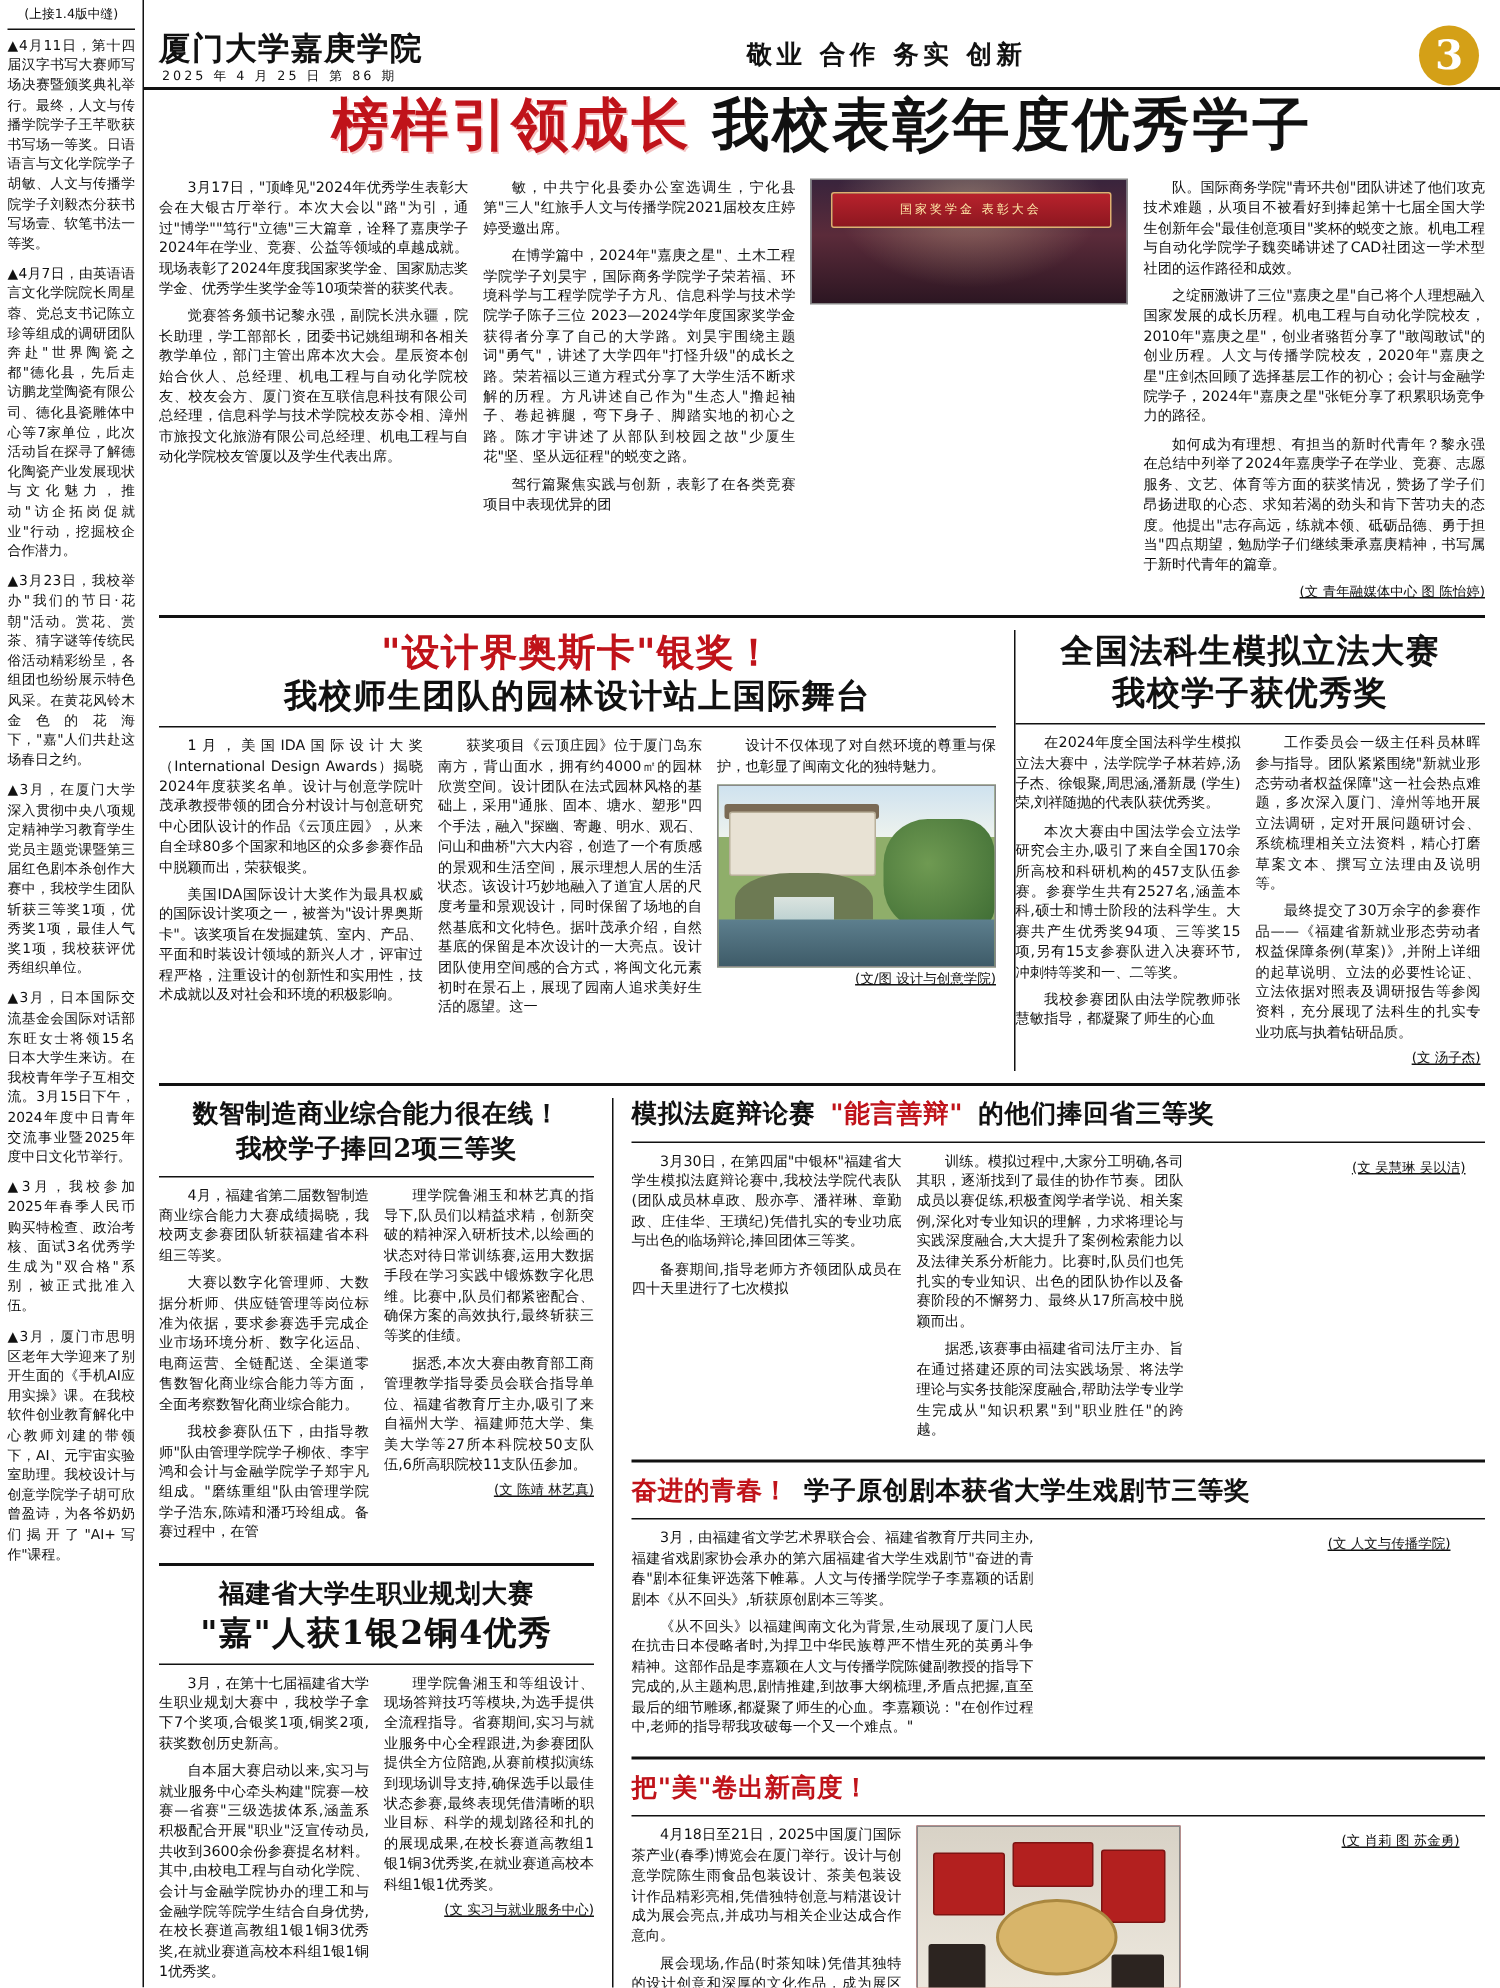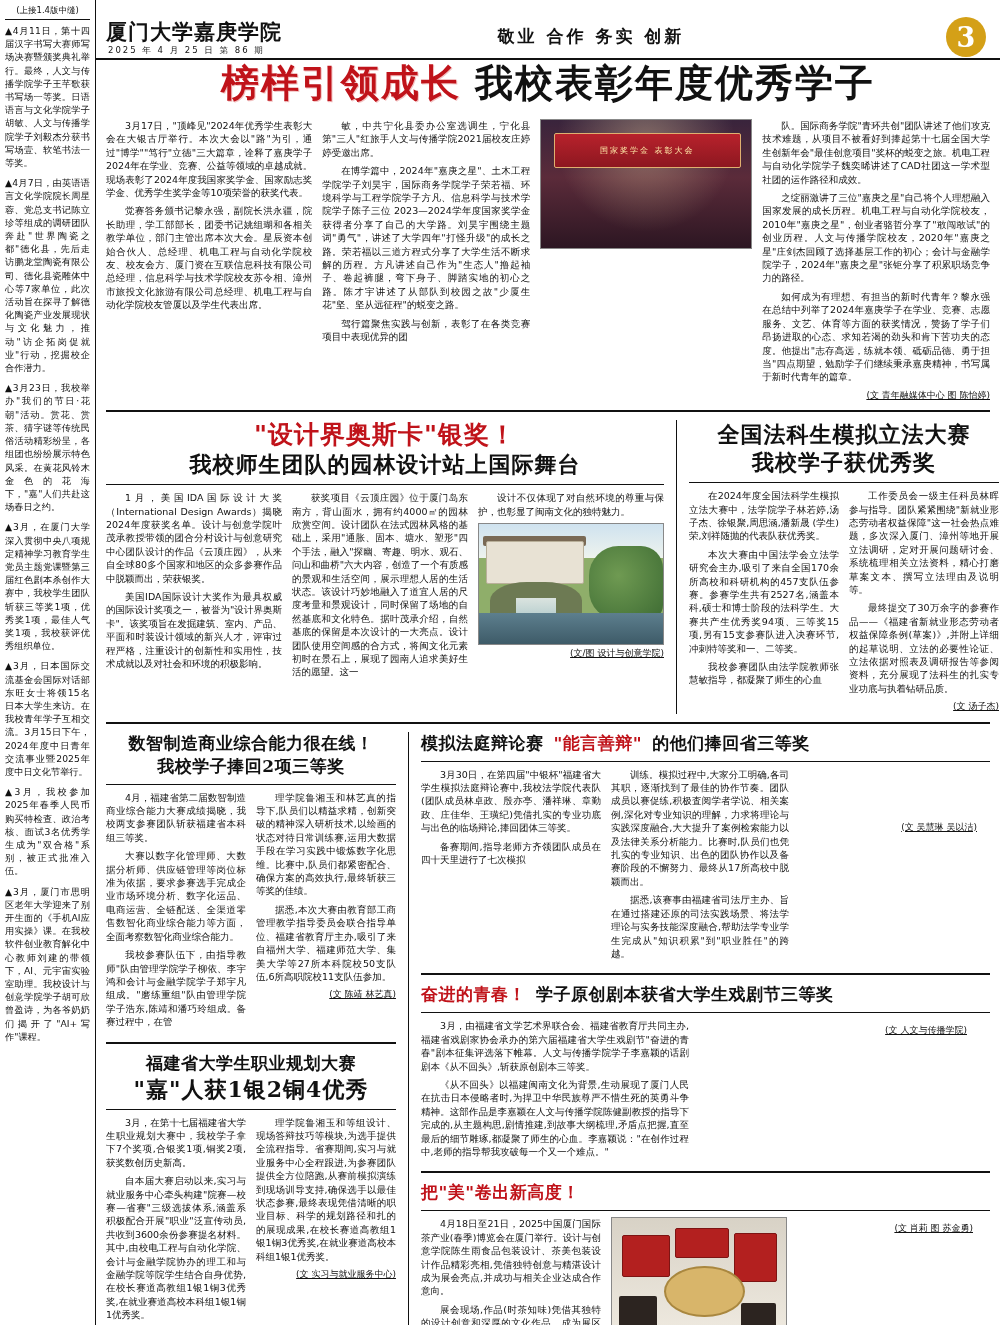--- a/index.html
+++ b/index.html
@@ -148,21 +148,21 @@
       <div class="col" style="width:210px;">
         <p>3月17日，"顶峰见"2024年优秀学生表彰大会在大银古厅举行。本次大会以"路"为引，通过"博学""笃行"立德"三大篇章，诠释了嘉庚学子2024年在学业、竞赛、公益等领域的卓越成就。现场表彰了2024年度我国家奖学金、国家励志奖学金、优秀学生奖学金等10项荣誉的获奖代表。</p>
         <p>觉赛答务颁书记黎永强，副院长洪永疆，院长助理，学工部部长，团委书记姚组瑚和各相关教学单位，部门主管出席本次大会。星辰资本创始合伙人、总经理、机电工程与自动化学院校友、校友会方、厦门资在互联信息科技有限公司总经理，信息科学与技术学院校友苏令相、漳州市旅投文化旅游有限公司总经理、机电工程与自动化学院校友管厦以及学生代表出席。</p>
       </div>
       <div class="col" style="width:212px;">
         <p>敏，中共宁化县委办公室选调生，宁化县第"三人"红旅手人文与传播学院2021届校友庄婷婷受邀出席。</p>
         <p>在博学篇中，2024年"嘉庚之星"、土木工程学院学子刘昊宇，国际商务学院学子荣若福、环境科学与工程学院学子方凡、信息科学与技术学院学子陈子三位 2023—2024学年度国家奖学金获得者分享了自己的大学路。刘昊宇围绕主题词"勇气"，讲述了大学四年"打怪升级"的成长之路。荣若福以三道方程式分享了大学生活不断求解的历程。方凡讲述自己作为"生态人"撸起袖子、卷起裤腿，弯下身子、脚踏实地的初心之路。陈才宇讲述了从部队到校园之故"少厦生花"坚、坚从远征程"的蜕变之路。</p>
         <p>驾行篇聚焦实践与创新，表彰了在各类竞赛项目中表现优异的团</p>
       </div>
       <div class="col" style="width:212px;">
-        <div class="photo" style="width:212px;height:130px;margin:0 0 5px 0;">
+        <div class="photo" style="width:212px;height:84px;margin:0 0 5px 0;">
           <div class="photo-stage">
             <div class="stage-banner">国家奖学金 表彰大会</div>
             <div class="stage-row">
               <span></span>
                 <span></span>
                 <span></span>
                 <span></span>
                 <span></span>
                 <span></span>
                 <span></span>
@@ -214,21 +214,21 @@
               <div class="pg-arch"></div>
                 <div class="pg-green"></div>
                 <div class="pg-fall"></div>
                 <div class="pg-water"></div>
             </div>
             <div class="credit">(文/图 设计与创意学院)</div>
           </div>
         </div>
       </div>
 
-      <div class="vsep" style="width:318px;padding-left:12px;">
+      <div class="vsep" style="width:318px;">
         <div class="sec-title t2">全国法科生模拟立法大赛</div>
         <div class="sec-title t2">我校学子获优秀奖</div>
         <div class="rule-thin"></div>
         <div class="cols">
           <div class="col" style="width:150px;">
             <p>在2024年度全国法科学生模拟立法大赛中，法学院学子林若婷,汤子杰、徐银聚,周思涵,潘新晟 (学生)荣,刘祥随抛的代表队获优秀奖。</p>
             <p>本次大赛由中国法学会立法学研究会主办,吸引了来自全国170余所高校和科研机构的457支队伍参赛。参赛学生共有2527名,涵盖本科,硕士和博士阶段的法科学生。大赛共产生优秀奖94项、三等奖15项,另有15支参赛队进入决赛环节,冲刺特等奖和一、二等奖。</p>
             <p>我校参赛团队由法学院教师张慧敏指导，都凝聚了师生的心血</p>
           </div>
           <div class="col" style="width:150px;">
@@ -290,21 +290,21 @@
 
         <div class="cols">
           <div class="col" style="width:180px;">
             <p>3月30日，在第四届"中银杯"福建省大学生模拟法庭辩论赛中,我校法学院代表队 (团队成员林卓政、殷亦亭、潘祥琳、章勤政、庄佳华、王璜纪)凭借扎实的专业功底与出色的临场辩论,捧回团体三等奖。</p>
             <p>备赛期间,指导老师方齐领团队成员在四十天里进行了七次模拟</p>
           </div>
           <div class="col" style="width:178px;">
             <p>训练。模拟过程中,大家分工明确,各司其职，逐渐找到了最佳的协作节奏。团队成员以赛促练,积极査阅学者学说、相关案例,深化对专业知识的理解，力求将理论与实践深度融合,大大提升了案例检索能力以及法律关系分析能力。比赛时,队员们也凭扎实的专业知识、出色的团队协作以及备赛阶段的不懈努力、最终从17所高校中脱颖而出。</p>
             <p>据悉,该赛事由福建省司法厅主办、旨在通过搭建还原的司法实践场景、将法学理论与实务技能深度融合,帮助法学专业学生完成从"知识积累"到"职业胜任"的跨越。</p>
           </div>
-          <div class="col" style="width:178px;margin-top:48px;">
+          <div class="col" style="width:178px;">
             <p></p>
             <div class="credit">(文 吴慧琳 吴以洁)</div>
           </div>
         </div>
 
         <div class="rule"></div>
 
         <div style="display:flex;align-items:baseline;gap:10px;">
           <span class="sec-title t3 t-red" style="white-space:nowrap;">奋进的青春！</span>
           <span class="sec-title t3" style="white-space:nowrap;">学子原创剧本获省大学生戏剧节三等奖</span>

